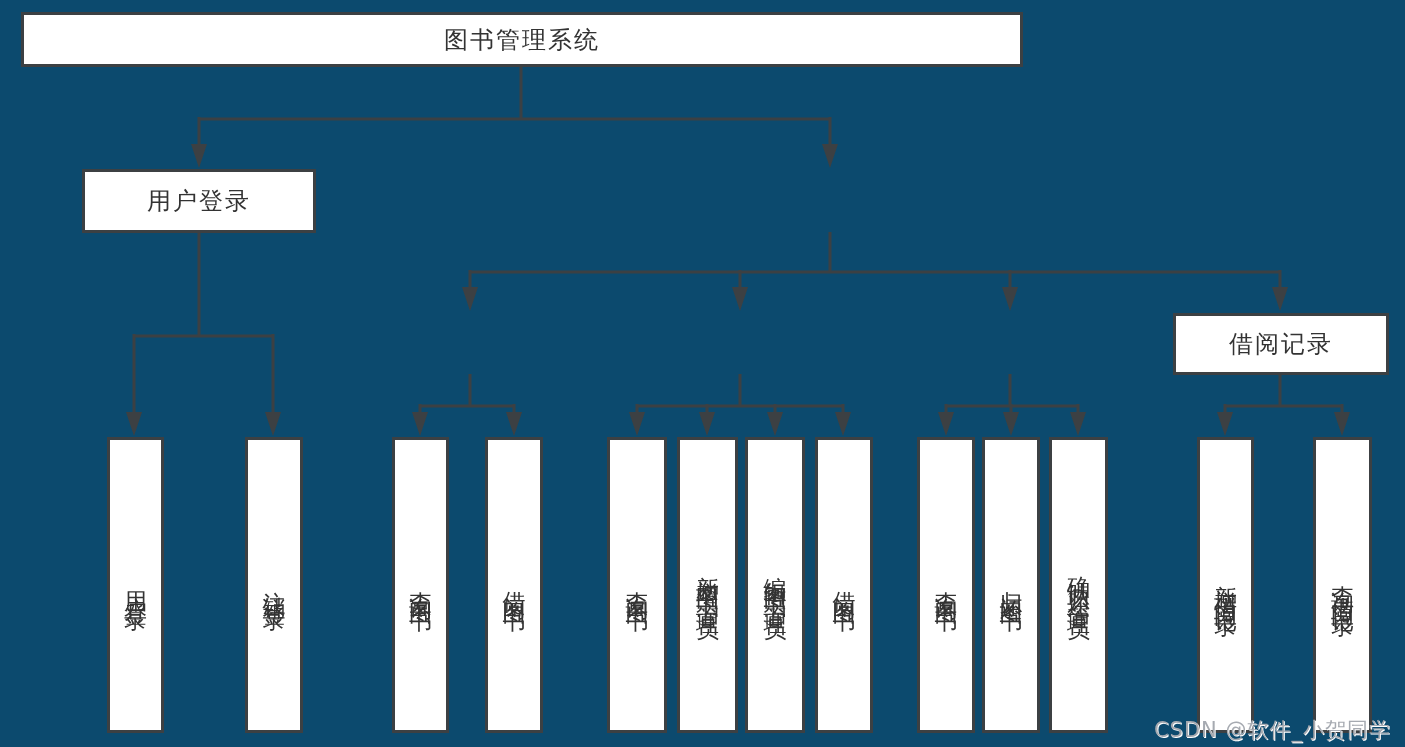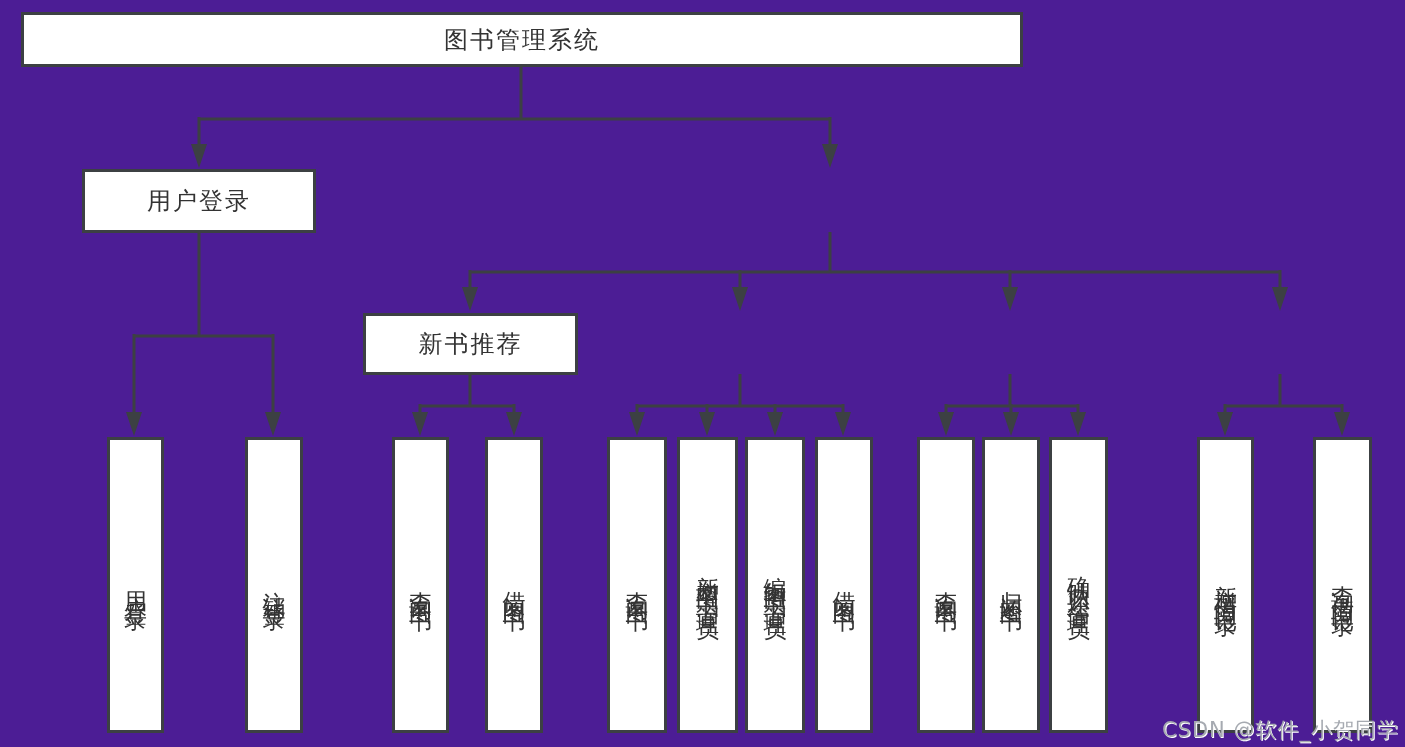--- a/index.html
+++ b/index.html
@@ -1,20 +1,20 @@
 <!DOCTYPE html>
 <html><head>
 <meta charset="utf-8">
 <style>
   html, body { margin: 0; padding: 0; background: #ffffff; }
   .canvas {
     position: relative;
     width: 1405px;
     height: 747px;
-    background: #4c1d95;
+    background: #0c4a6e;
     font-family: "DejaVu Sans", "Liberation Sans", sans-serif;
     overflow: hidden;
   }
   svg.wires {
     position: absolute;
     left: 0; top: 0;
     width: 1405px; height: 747px;
   }
   .node {
     position: absolute;
@@ -59,21 +59,21 @@
   .l-7  { left: 745px;  width: 60px; }
   .l-8  { left: 815px;  width: 58px; }
   .l-9  { left: 917px;  width: 58px; }
   .l-10 { left: 982px;  width: 58px; }
   .l-11 { left: 1049px; width: 59px; }
   .l-12 { left: 1197px; width: 57px; }
   .l-13 { left: 1313px; width: 59px; }
   .watermark {
     position: absolute;
     top: 716px;
-    right: 6px;
+    right: 14px;
     font-size: 21px;
     letter-spacing: 1px;
     color: #a6aab1;
     text-shadow: 1px 1px 0 #ffffff;
     white-space: nowrap;
     margin-left: 39px;
   }
 </style>
 </head>
 <body>
@@ -142,22 +142,22 @@
   </svg>
 
   <div class="node n-root">
     <span class="h-label">图书管理系统</span>
   </div>
 
   <div class="node n-login">
     <span class="h-label">用户登录</span>
   </div>
 
-  <div class="node n-rec">
-    <span class="h-label">新书推荐</span>
+  <div class="node n-hist">
+    <span class="h-label">借阅记录</span>
   </div>
 
   <div class="node leaf l-1">
     <span>用户登录</span>
   </div>
   <div class="node leaf l-2">
     <span>注销登录</span>
   </div>
   <div class="node leaf l-3">
     <span>查询图书</span>

